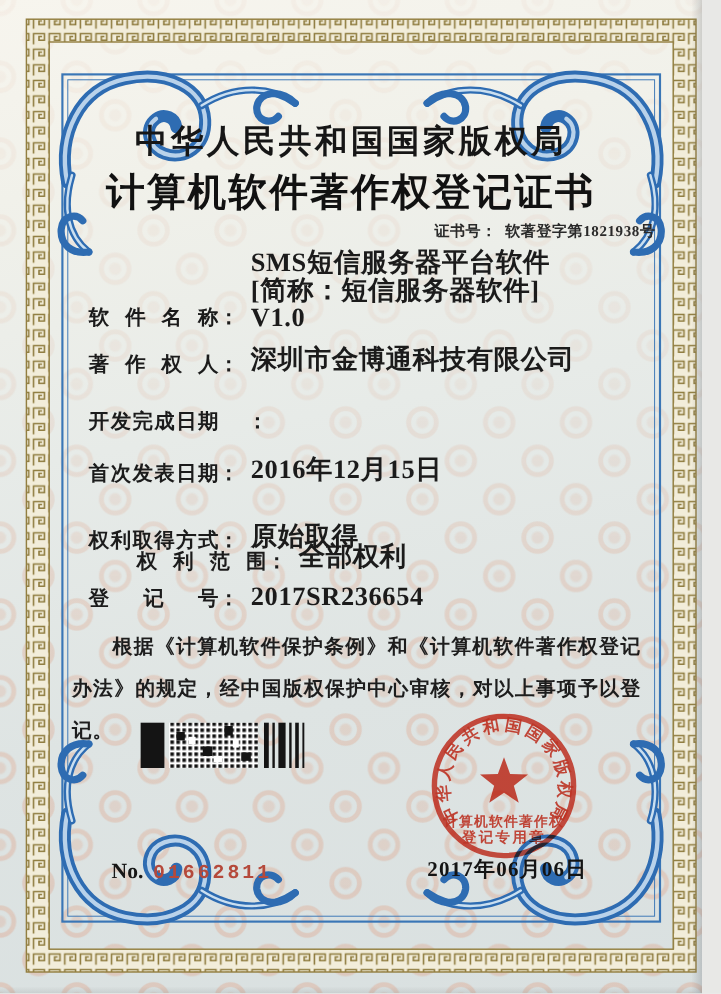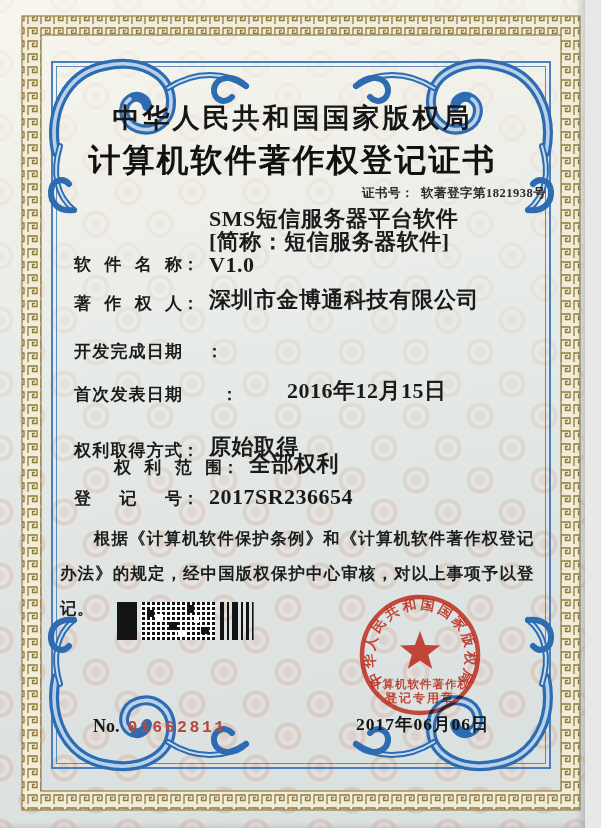--- a/index.html
+++ b/index.html
@@ -35,21 +35,21 @@
   .certno-line .val{margin-left:7px;}
 
   .frow{position:absolute;left:74px;display:flex;align-items:flex-end;font-weight:700;}
   .flabel{display:inline-block;width:108px;font-size:17px;text-align:justify;text-align-last:justify;-moz-text-align-last:justify;}
   .fcolon{font-size:17px;margin:0 2px 0 0;}
   .fvalue{font-size:22px;margin-left:8px;letter-spacing:.5px;}
   .fvalue .vline{display:block;line-height:23px;}
   .row-name{top:207px;}
   .row-owner{top:285px;}
   .row-dev{top:340px;gap:24px;}
-  .row-pub{top:376px;gap:39px;}
+  .row-pub{top:376px;}
   .row-acq{top:432px;}
   .row-scope{top:449px;margin-left:40px;}
   .row-reg{top:484px;}
 
   .statement{position:absolute;left:60px;top:521px;width:474px;
     font-size:16.5px;font-weight:700;line-height:35px;text-indent:2.05em;
     text-align:justify;letter-spacing:.5px;color:#1d1d1d;}
 
   .barcode{position:absolute;left:117px;top:602px;}
 

